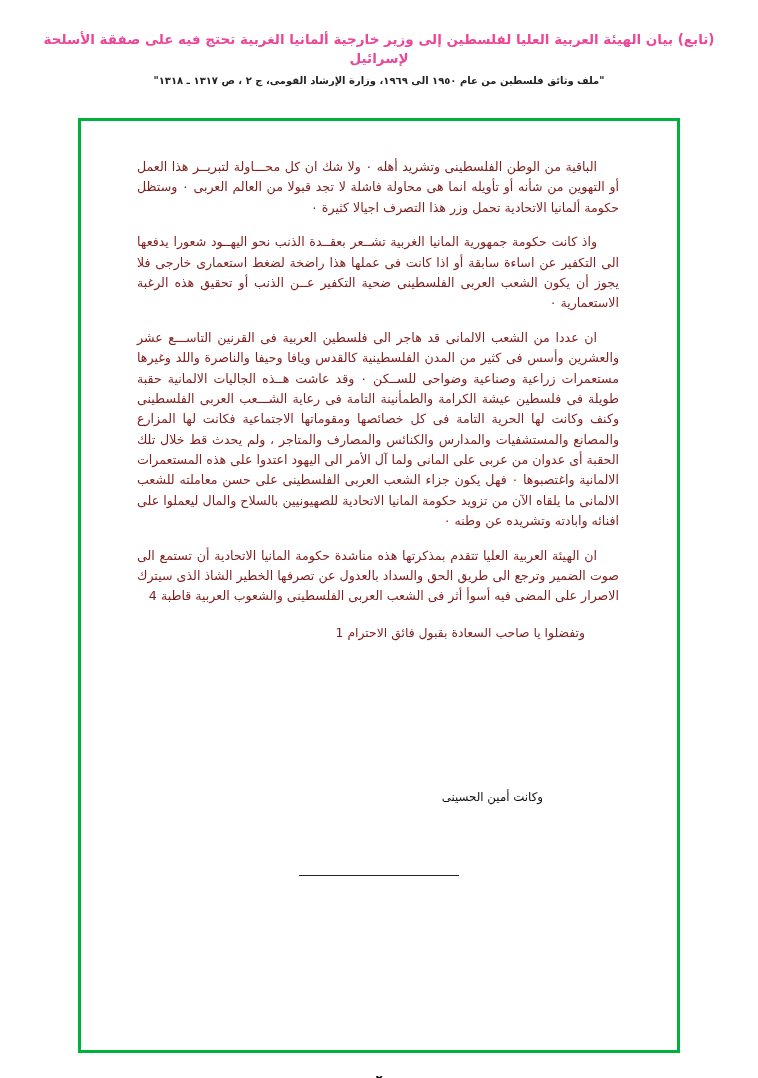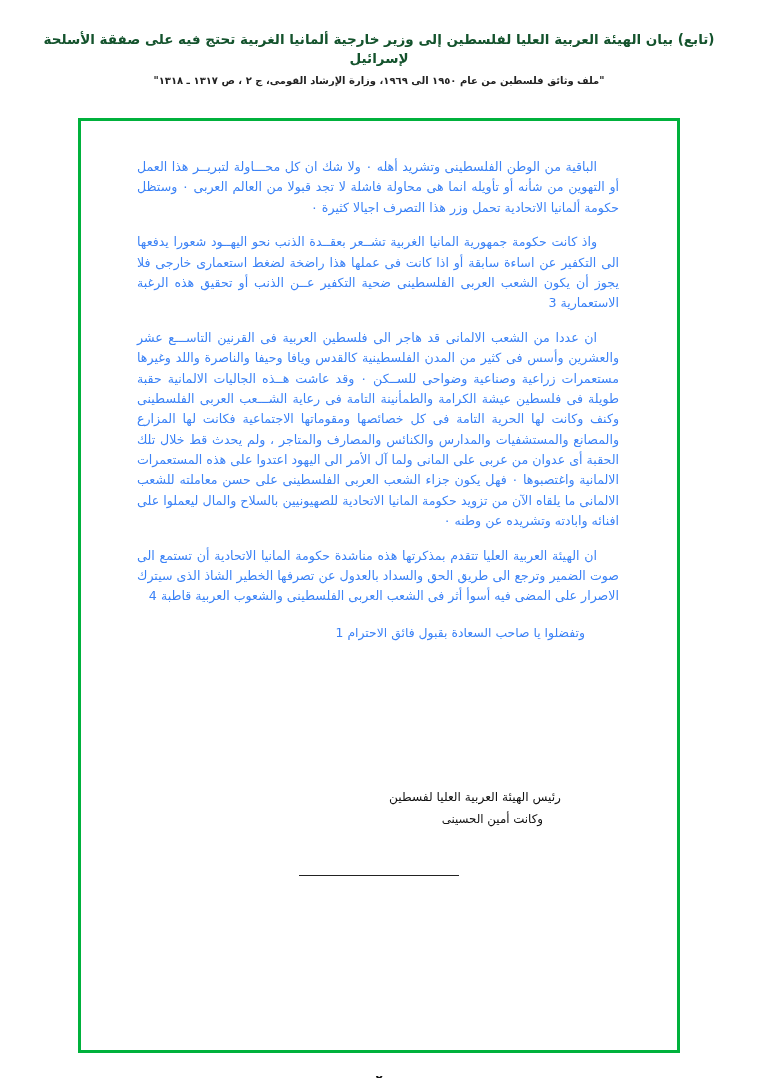--- a/index.html
+++ b/index.html
@@ -23,21 +23,21 @@
     padding: 0;
   }
   .doc-header {
     text-align: center;
     padding: 0 40px;
   }
   .header-title {
     margin-top: 30px;
     font-size: 13.5px;
     font-weight: bold;
-    color: #14532d;
+    color: #ec4899;
     line-height: 1.4;
     letter-spacing: 0px;
     direction: rtl;
   }
   .header-subtitle {
     margin-top: 7px;
     font-size: 10px;
     font-weight: bold;
     color: #222222;
     direction: rtl;
@@ -64,21 +64,21 @@
   .body-text {
     position: absolute;
     top: 36px;
     right: 58px;
     left: 56px;
     direction: rtl;
     text-align: justify;
     text-align-last: right;
     font-size: 12.6px;
     line-height: 1.62;
-    color: #3b82f6;
+    color: #7f1d1d;
   }
   .para {
     margin: 0 0 14px 0;
     text-indent: 22px;
   }
   .para.tight {
     margin-bottom: 12px;
   }
   .closing {
     margin: 16px 0 0 0;
@@ -133,28 +133,27 @@
   <div class="doc-header">
     <div class="header-title">(تابع) بيان الهيئة العربية العليا لفلسطين إلى وزير خارجية ألمانيا الغربية تحتج فيه على صفقة الأسلحة لإسرائيل</div>
     <div class="header-subtitle">"ملف وثائق فلسطين من عام ١٩٥٠ الى ١٩٦٩، وزارة الإرشاد القومى، ج ٢ ، ص ١٣١٧ ـ ١٣١٨"</div>
   </div>
 
   <div class="green-frame">
     <div class="green-frame-inner"></div>
 
     <div class="body-text">
       <p class="para">الباقية من الوطن الفلسطينى وتشريد أهله ٠ ولا شك ان كل محـــاولة لتبريــر هذا العمل أو التهوين من شأنه أو تأويله انما هى محاولة فاشلة لا تجد قبولا من العالم العربى ٠ وستظل حكومة ألمانيا الاتحادية تحمل وزر هذا التصرف اجيالا كثيرة ٠</p>
-      <p class="para">واذ كانت حكومة جمهورية المانيا الغربية تشــعر بعقــدة الذنب نحو اليهــود شعورا يدفعها الى التكفير عن اساءة سابقة أو اذا كانت فى عملها هذا راضخة لضغط استعمارى خارجى فلا يجوز أن يكون الشعب العربى الفلسطينى ضحية التكفير عــن الذنب أو تحقيق هذه الرغبة الاستعمارية 3</p>
+      <p class="para">واذ كانت حكومة جمهورية المانيا الغربية تشــعر بعقــدة الذنب نحو اليهــود شعورا يدفعها الى التكفير عن اساءة سابقة أو اذا كانت فى عملها هذا راضخة لضغط استعمارى خارجى فلا يجوز أن يكون الشعب العربى الفلسطينى ضحية التكفير عــن الذنب أو تحقيق هذه الرغبة الاستعمارية ٠</p>
       <p class="para">ان عددا من الشعب الالمانى قد هاجر الى فلسطين العربية فى القرنين التاســـع عشر والعشرين وأسس فى كثير من المدن الفلسطينية كالقدس ويافا وحيفا والناصرة واللد وغيرها مستعمرات زراعية وصناعية وضواحى للســكن ٠ وقد عاشت هــذه الجاليات الالمانية حقبة طويلة فى فلسطين عيشة الكرامة والطمأنينة التامة فى رعاية الشـــعب العربى الفلسطينى وكنف وكانت لها الحرية التامة فى كل خصائصها ومقوماتها الاجتماعية فكانت لها المزارع والمصانع والمستشفيات والمدارس والكنائس والمصارف والمتاجر ، ولم يحدث قط خلال تلك الحقبة أى عدوان من عربى على المانى ولما آل الأمر الى اليهود اعتدوا على هذه المستعمرات الالمانية واغتصبوها ٠ فهل يكون جزاء الشعب العربى الفلسطينى على حسن معاملته للشعب الالمانى ما يلقاه الآن من تزويد حكومة المانيا الاتحادية للصهيونيين بالسلاح والمال ليعملوا على افنائه وابادته وتشريده عن وطنه ٠</p>
       <p class="para tight">ان الهيئة العربية العليا تتقدم بمذكرتها هذه مناشدة حكومة المانيا الاتحادية أن تستمع الى صوت الضمير وترجع الى طريق الحق والسداد بالعدول عن تصرفها الخطير الشاذ الذى سيترك الاصرار على المضى فيه أسوأ أثر فى الشعب العربى الفلسطينى والشعوب العربية قاطبة 4</p>
       <p class="closing">وتفضلوا يا صاحب السعادة بقبول فائق الاحترام 1</p>
     </div>
 
     <div class="signature-block" style="position:absolute; top:640px; right:58px; left:56px;">
-      <span class="sig-line">رئيس الهيئة العربية العليا لفسطين</span>
       <span class="sig-name">وكانت أمين الحسينى</span>
     </div>
 
     <div class="rule">
       <span class="rule-inner"></span>
     </div>
   </div>
 
   <div class="page-number">٢</div>
 

